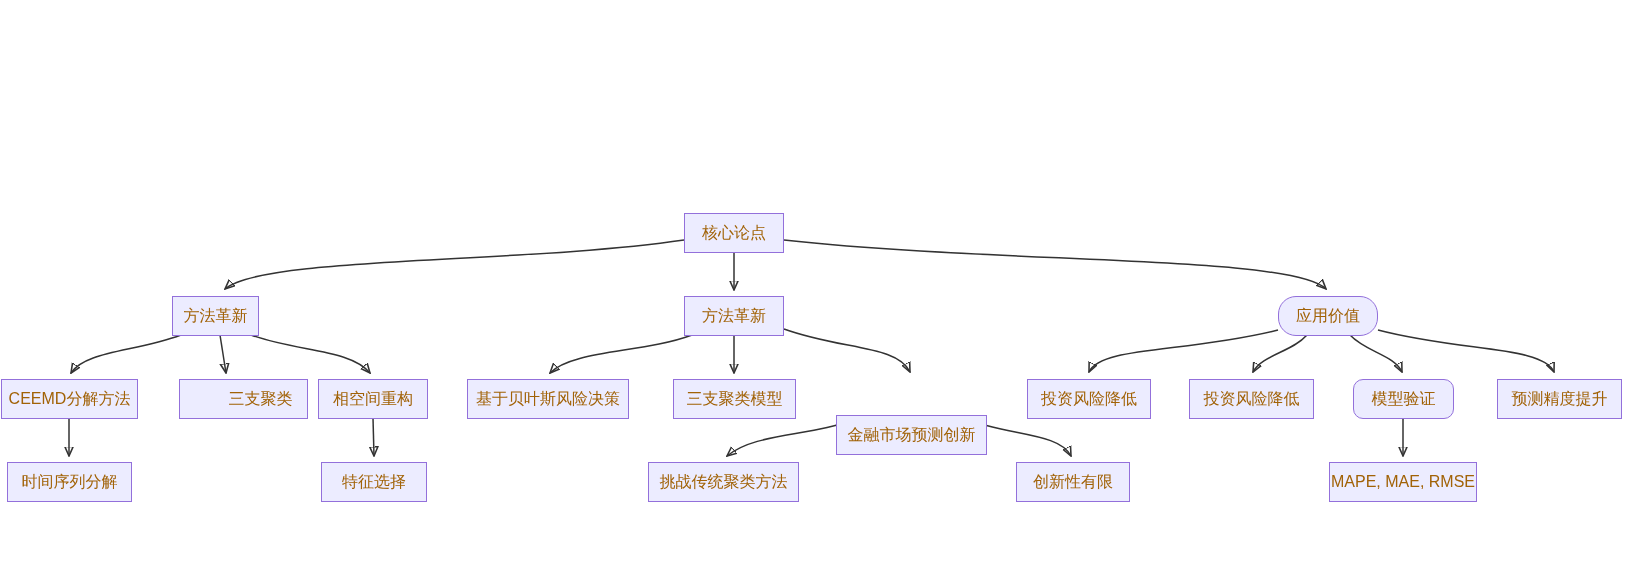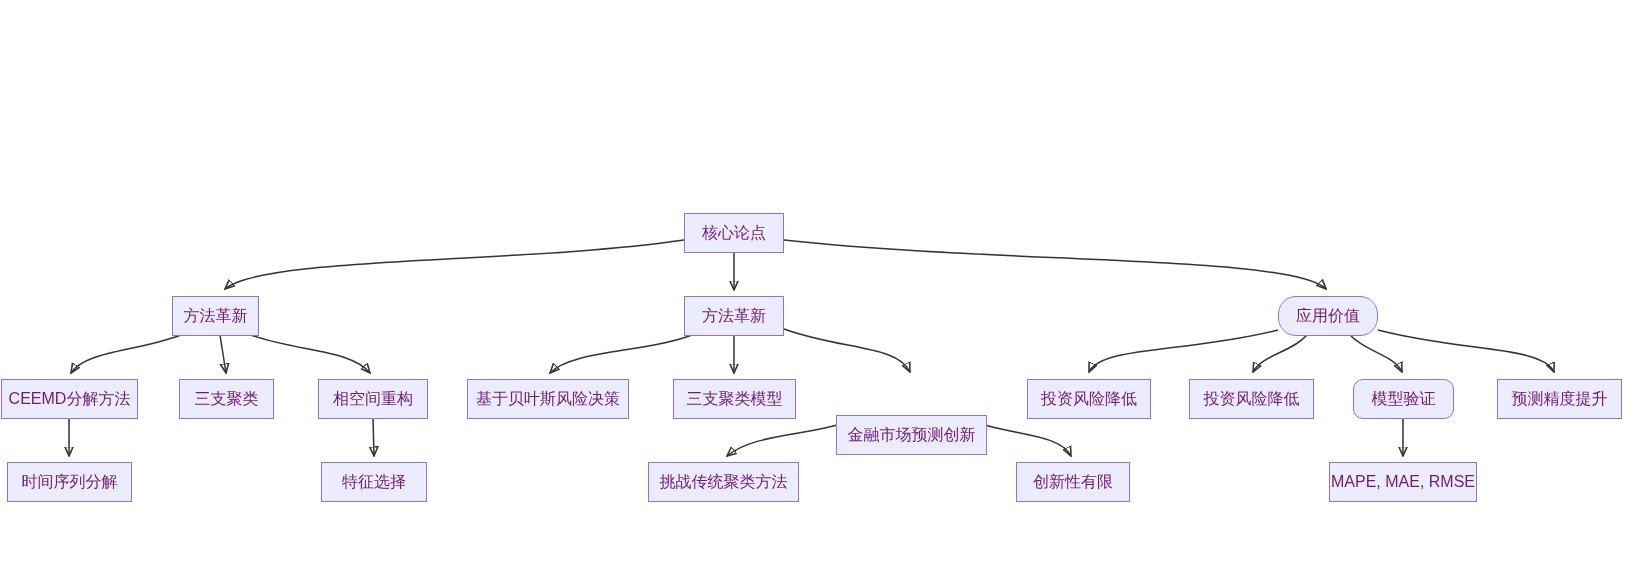--- a/index.html
+++ b/index.html
@@ -24,21 +24,21 @@
   .edges path {
     fill: none;
     stroke: #333333;
     stroke-width: 1.5;
   }
   .node {
     position: absolute;
     height: 38px;
     background: #ECECFF;
     border: 1px solid #9370DB;
-    color: #701a75;
+    color: #a16207;
     font-size: 16px;
     display: flex;
     align-items: center;
     justify-content: center;
     white-space: nowrap;
     box-sizing: content-box;
   }
 </style>
 </head>
 <body>
@@ -77,21 +77,21 @@
     <path d="M 1403 418 L 1403 456" marker-end="url(#arrow)"></path>
   </svg>
 
   <div class="node" style="left:684px; top:213px; width:98px;">核心论点</div>
 
   <div class="node" style="left:172px; top:296px; width:85px;">方法革新</div>
   <div class="node" style="left:684px; top:296px; width:98px;">方法革新</div>
   <div class="node" style="left:1278px; top:296px; width:98px;border-radius:18px;">应用价值</div>
 
   <div class="node" style="left:1px; top:379px; width:135px;">CEEMD分解方法</div>
-  <div class="node" style="left:179px; top:379px; width:93px;">三支聚类</div>
+  <div class="node" style="left:179px; top:379px; width:93px;padding-left:34px;">三支聚类</div>
   <div class="node" style="left:318px; top:379px; width:108px;">相空间重构</div>
   <div class="node" style="left:467px; top:379px; width:160px;">基于贝叶斯风险决策</div>
   <div class="node" style="left:673px; top:379px; width:121px;">三支聚类模型</div>
   <div class="node" style="left:836px; top:379px; width:149px;margin-top:36px;">金融市场预测创新</div>
   <div class="node" style="left:1027px; top:379px; width:122px;">投资风险降低</div>
   <div class="node" style="left:1189px; top:379px; width:123px;">投资风险降低</div>
   <div class="node" style="left:1353px; top:379px; width:99px;border-radius:10px;">模型验证</div>
   <div class="node" style="left:1497px; top:379px; width:123px;">预测精度提升</div>
 
   <div class="node" style="left:7px; top:462px; width:123px;">时间序列分解</div>

